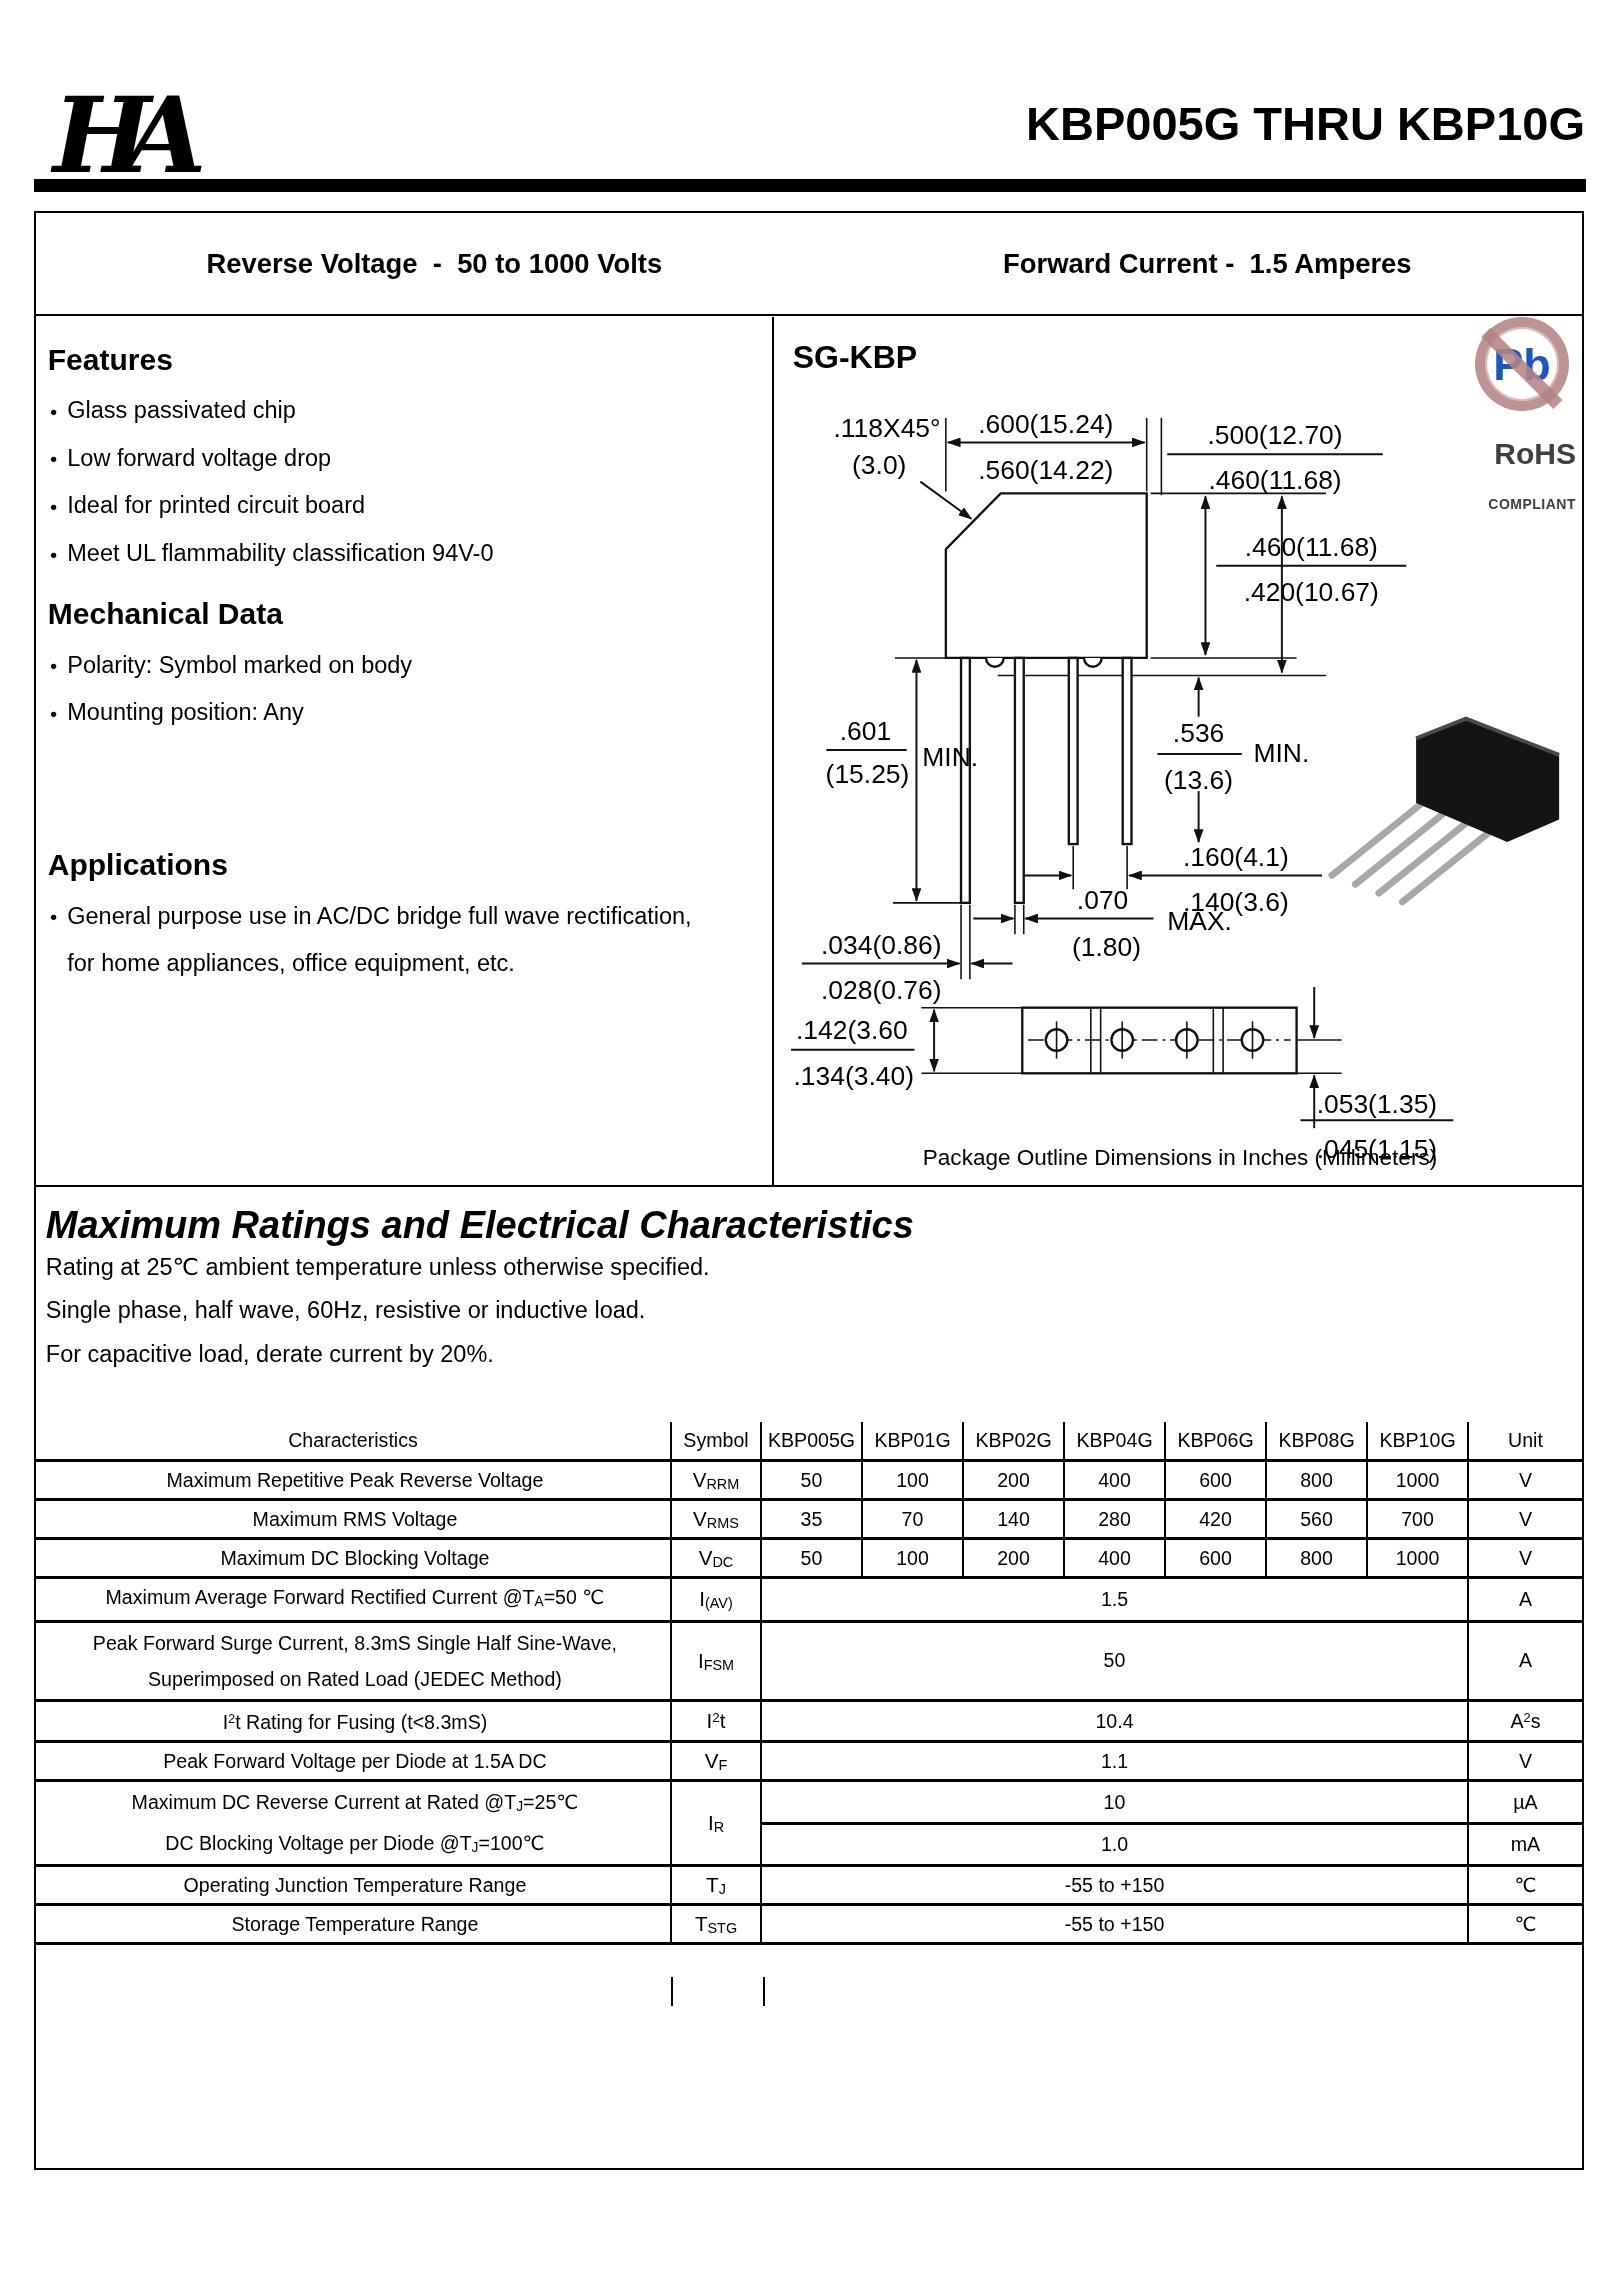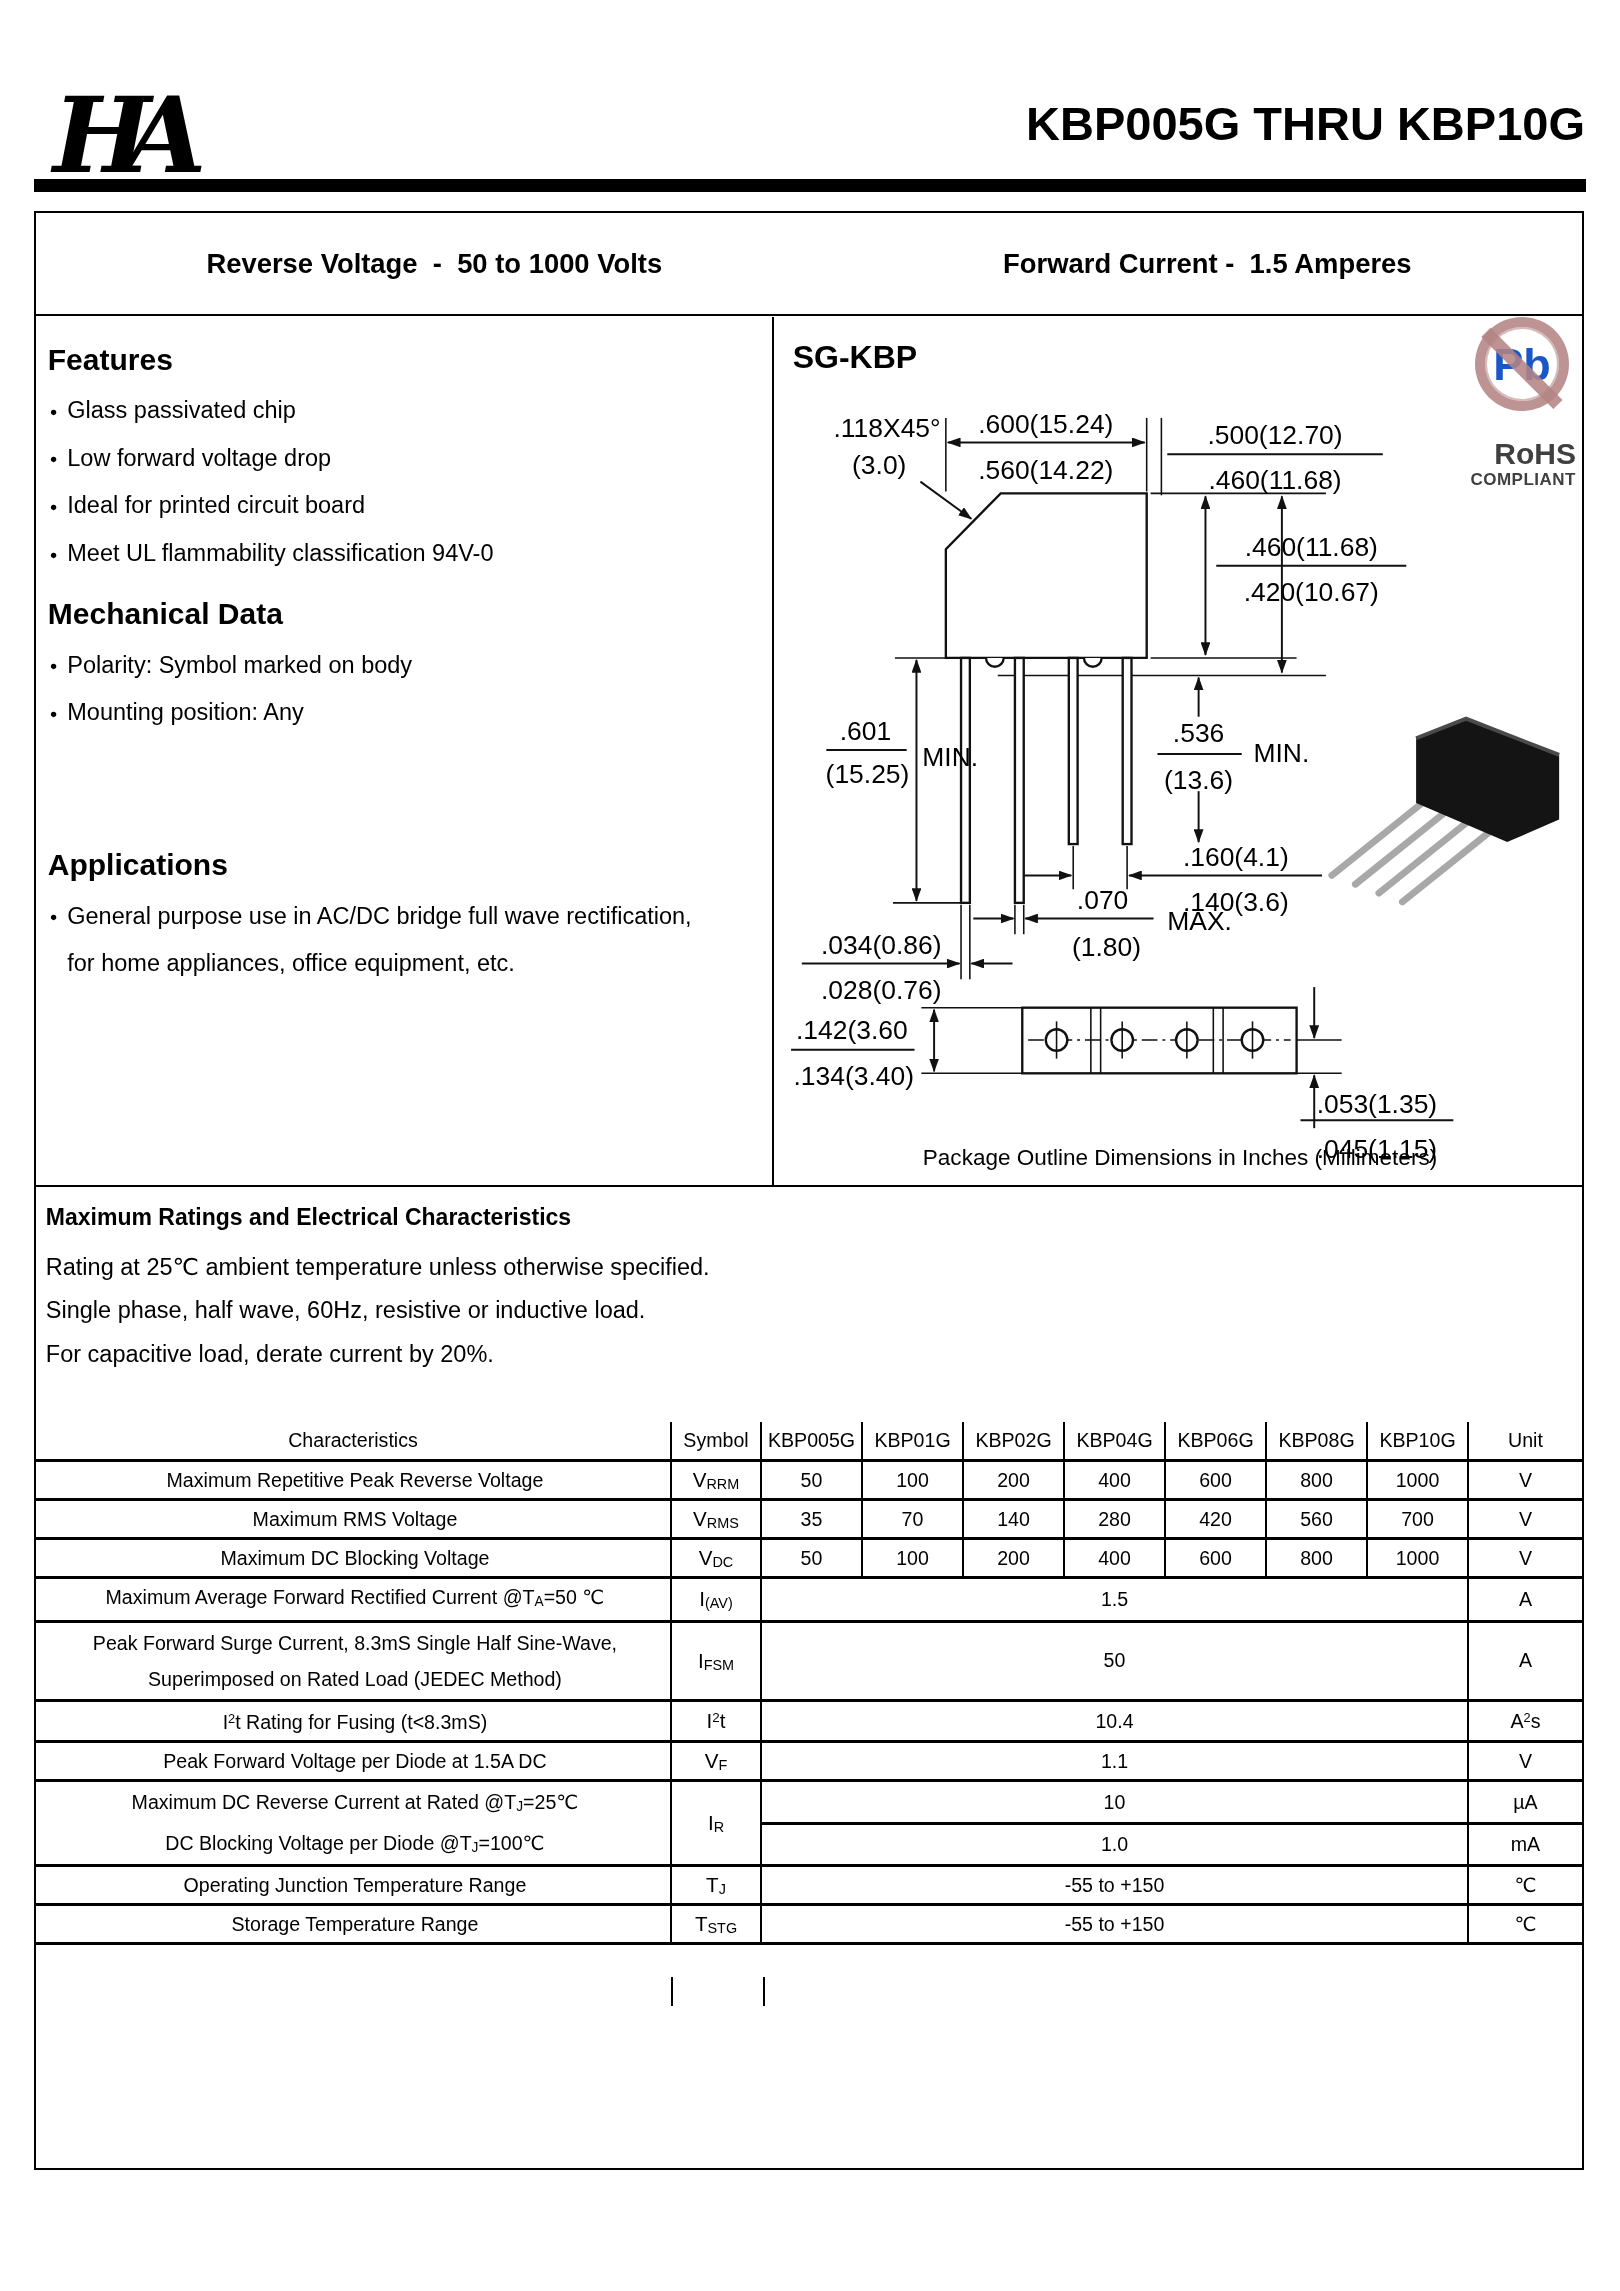--- a/index.html
+++ b/index.html
@@ -44,25 +44,25 @@
   .ol{stroke:#111;stroke-width:2.4;fill:#fff;}
 
   .pb-badge{position:absolute;left:698px;top:0px;width:94px;height:94px;border-radius:50%;
             border:10.8px solid rgba(180,132,132,.88);box-shadow:inset 0 0 0 2px rgba(180,132,132,.55);
             display:flex;align-items:center;justify-content:center;background:#fff;box-sizing:border-box;}
   .pb-badge .pb-text{color:#1a56c8;font-weight:bold;font-size:45px;line-height:1;}
   .pb-slash{position:absolute;left:-13.7px;top:35px;width:102px;height:12.7px;background:rgba(180,132,132,.88);
             transform:rotate(45deg);transform-origin:center;}
   .rohs{position:absolute;left:642px;top:120px;width:157px;text-align:right;color:#404040;font-weight:bold;}
   .rohs .r1{font-size:30px;line-height:1.1;}
-  .rohs .r2{font-size:17px;letter-spacing:0.5px;}
+  .rohs .r2{font-size:14px;letter-spacing:0.5px;margin-top:26px;}
 
   
   .ratings{position:absolute;left:0;top:975px;width:100%;}
-  .ratings .sec-title{position:absolute;left:9.8px;top:15.7px;font-size:23px;}
+  .ratings .sec-title{position:absolute;left:9.8px;top:15.7px;font-size:38px;font-style:italic;}
   .note{position:absolute;left:9.8px;font-size:23.5px;white-space:pre;}
   .n0{top:65px;} .n1{top:109px;} .n2{top:153px;}
 
   
   .spec-table{position:absolute;left:0;top:1209px;width:100%;border-collapse:collapse;table-layout:fixed;}
   .spec-table th,.spec-table td{border:2px solid #000;border-top-width:3.9px;border-bottom-width:3.9px;
        font-size:19.6px;text-align:center;vertical-align:middle;padding:0 3.9px;overflow:hidden;}
   .spec-table tr>*:first-child{border-left:none;}
   .spec-table tr>*:last-child{border-right:none;}
   .spec-table thead th{border-top:none;font-weight:normal;height:37px;}

